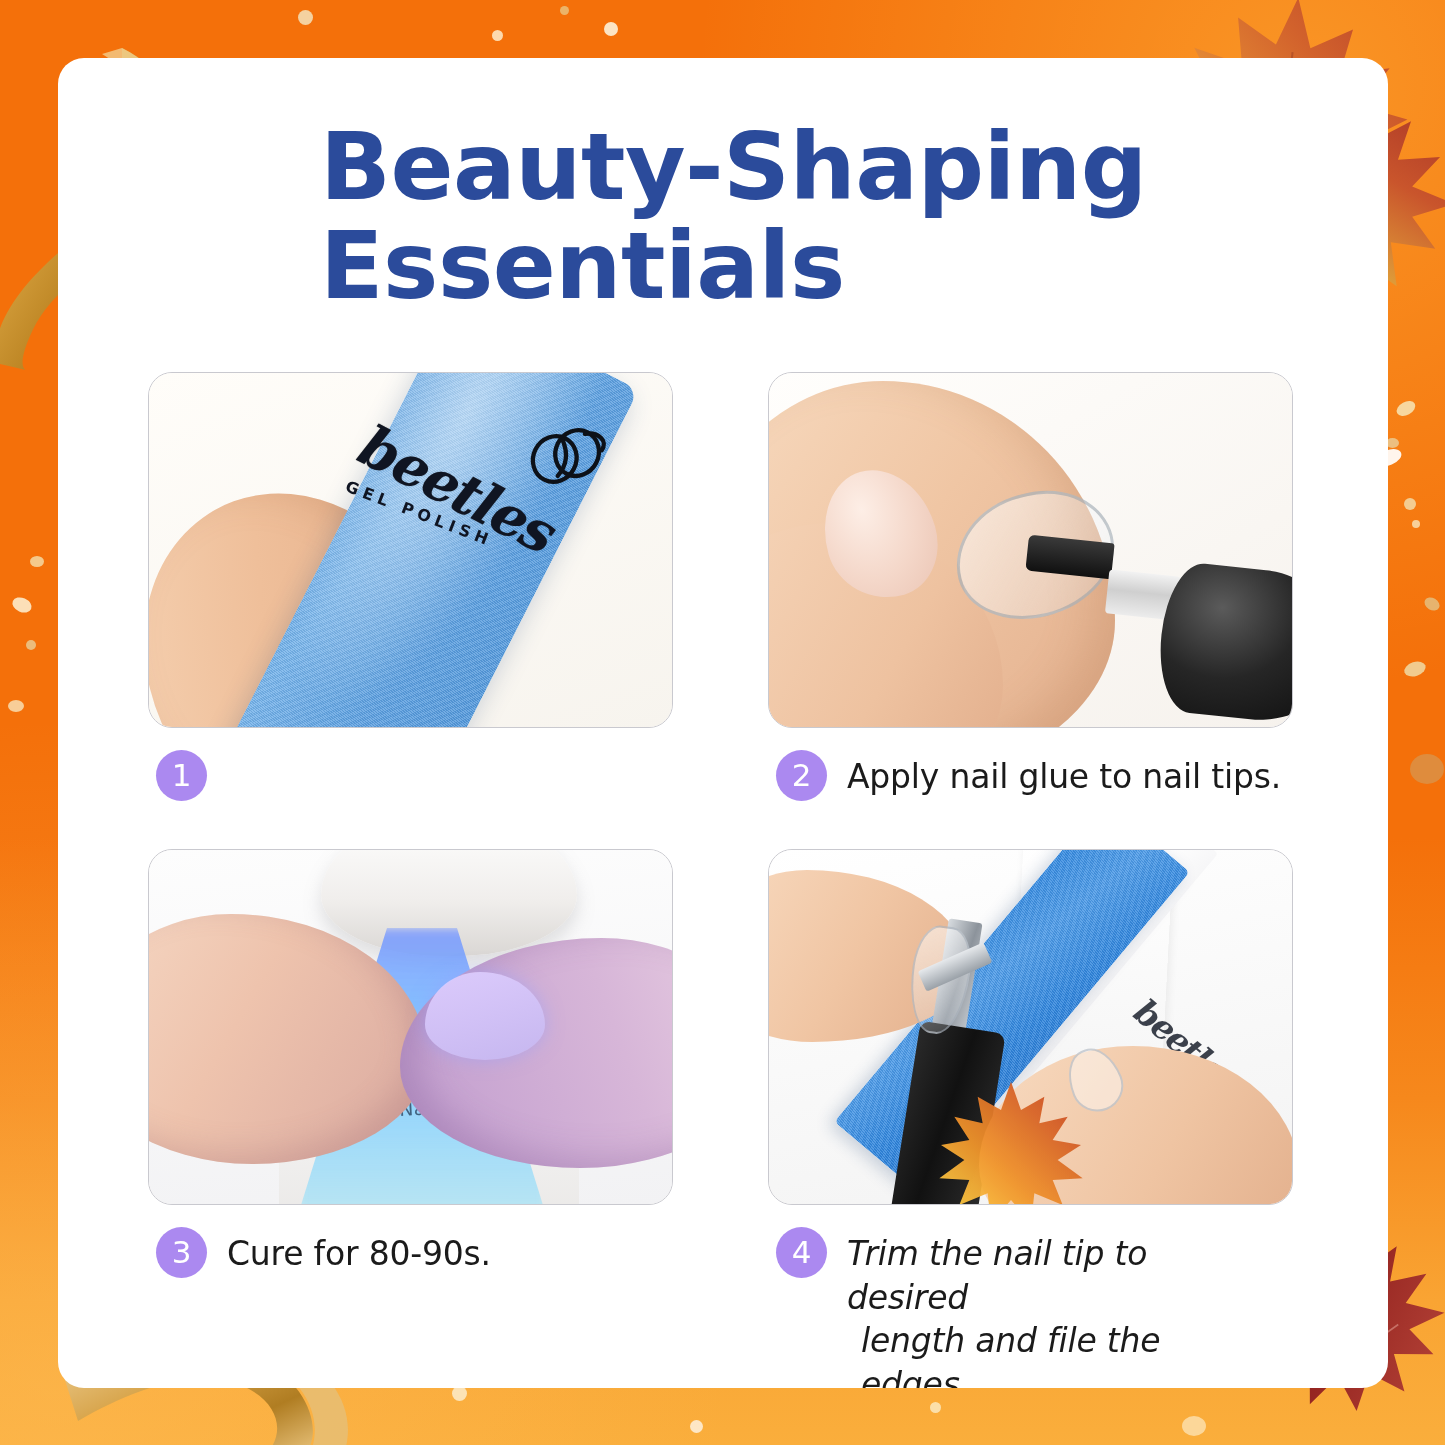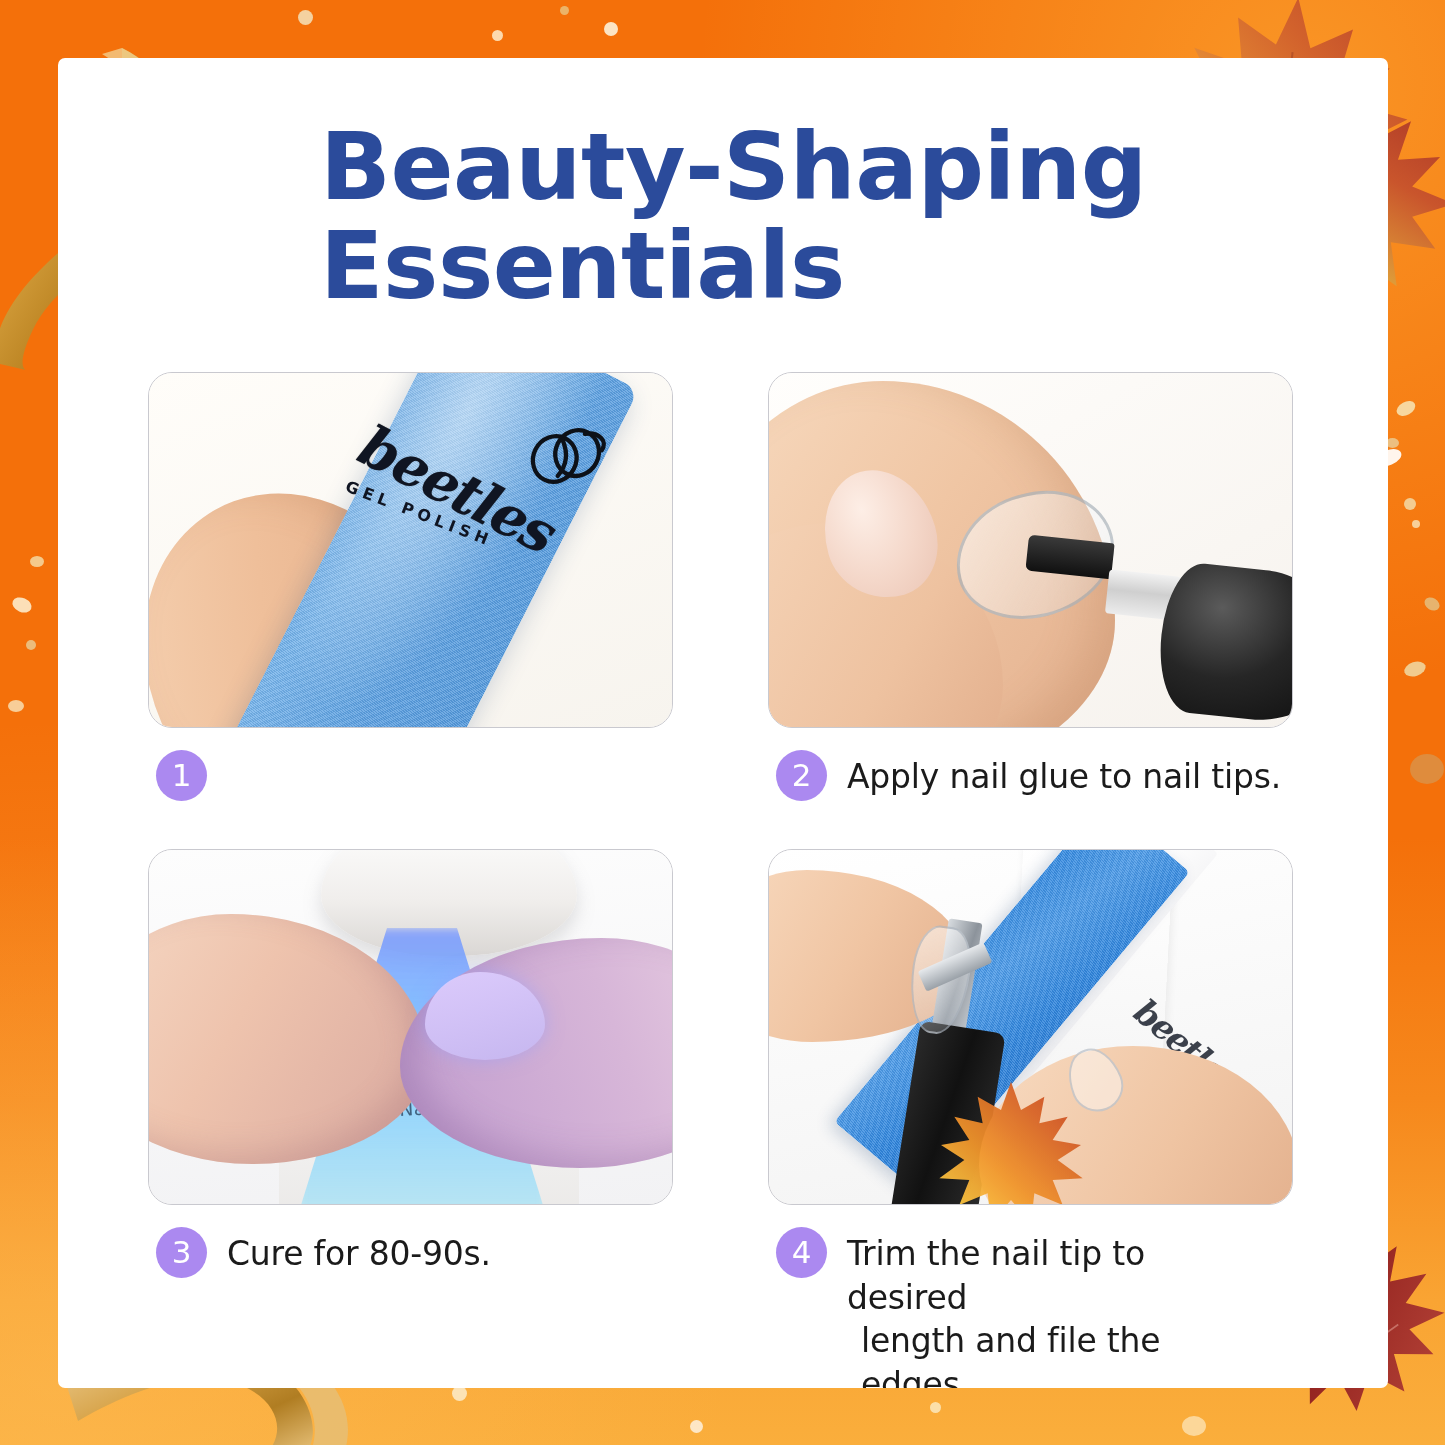--- a/index.html
+++ b/index.html
@@ -36,21 +36,21 @@
   }
 
   
   #card {
     position: absolute;
     left: 58px;
     top: 58px;
     width: 1330px;
     height: 1330px;
     background: #ffffff;
-    border-radius: 7px;
+    border-radius: 26px;
     overflow: hidden;
     padding-left: 36px;
   }
 
   
   #title-block {
     position: absolute;
     left: 262px;
     top: 60px;
     width: 1010px;
@@ -113,21 +113,21 @@
   }
   .caption-text {
     color: #1b1b1b;
     font-size: 33px;
     line-height: 1.32;
     padding-top: 5px;
     font-family: "DejaVu Sans", sans-serif;
     font-weight: 400;
     letter-spacing: -0.2px;
   }
-  .step-4 .caption-text { max-width: 420px; }
+  .step-4 .caption-text { max-width: 420px; font-style: italic; }
 
   
   .p1-bg { position:absolute; inset:0; background: linear-gradient(160deg,#fffdf9 0%,#f7f4ee 100%); }
   .p1-file {
     position: absolute;
     left: 178px; top: -58px;
     width: 205px; height: 520px;
     background:
       repeating-linear-gradient(12deg, rgba(255,255,255,.18) 0 1px, rgba(0,0,0,.05) 1px 2px),
       linear-gradient(100deg,#5fa4e4 0%,#74b2ea 28%,#5b9fe0 60%,#4f96da 100%);

